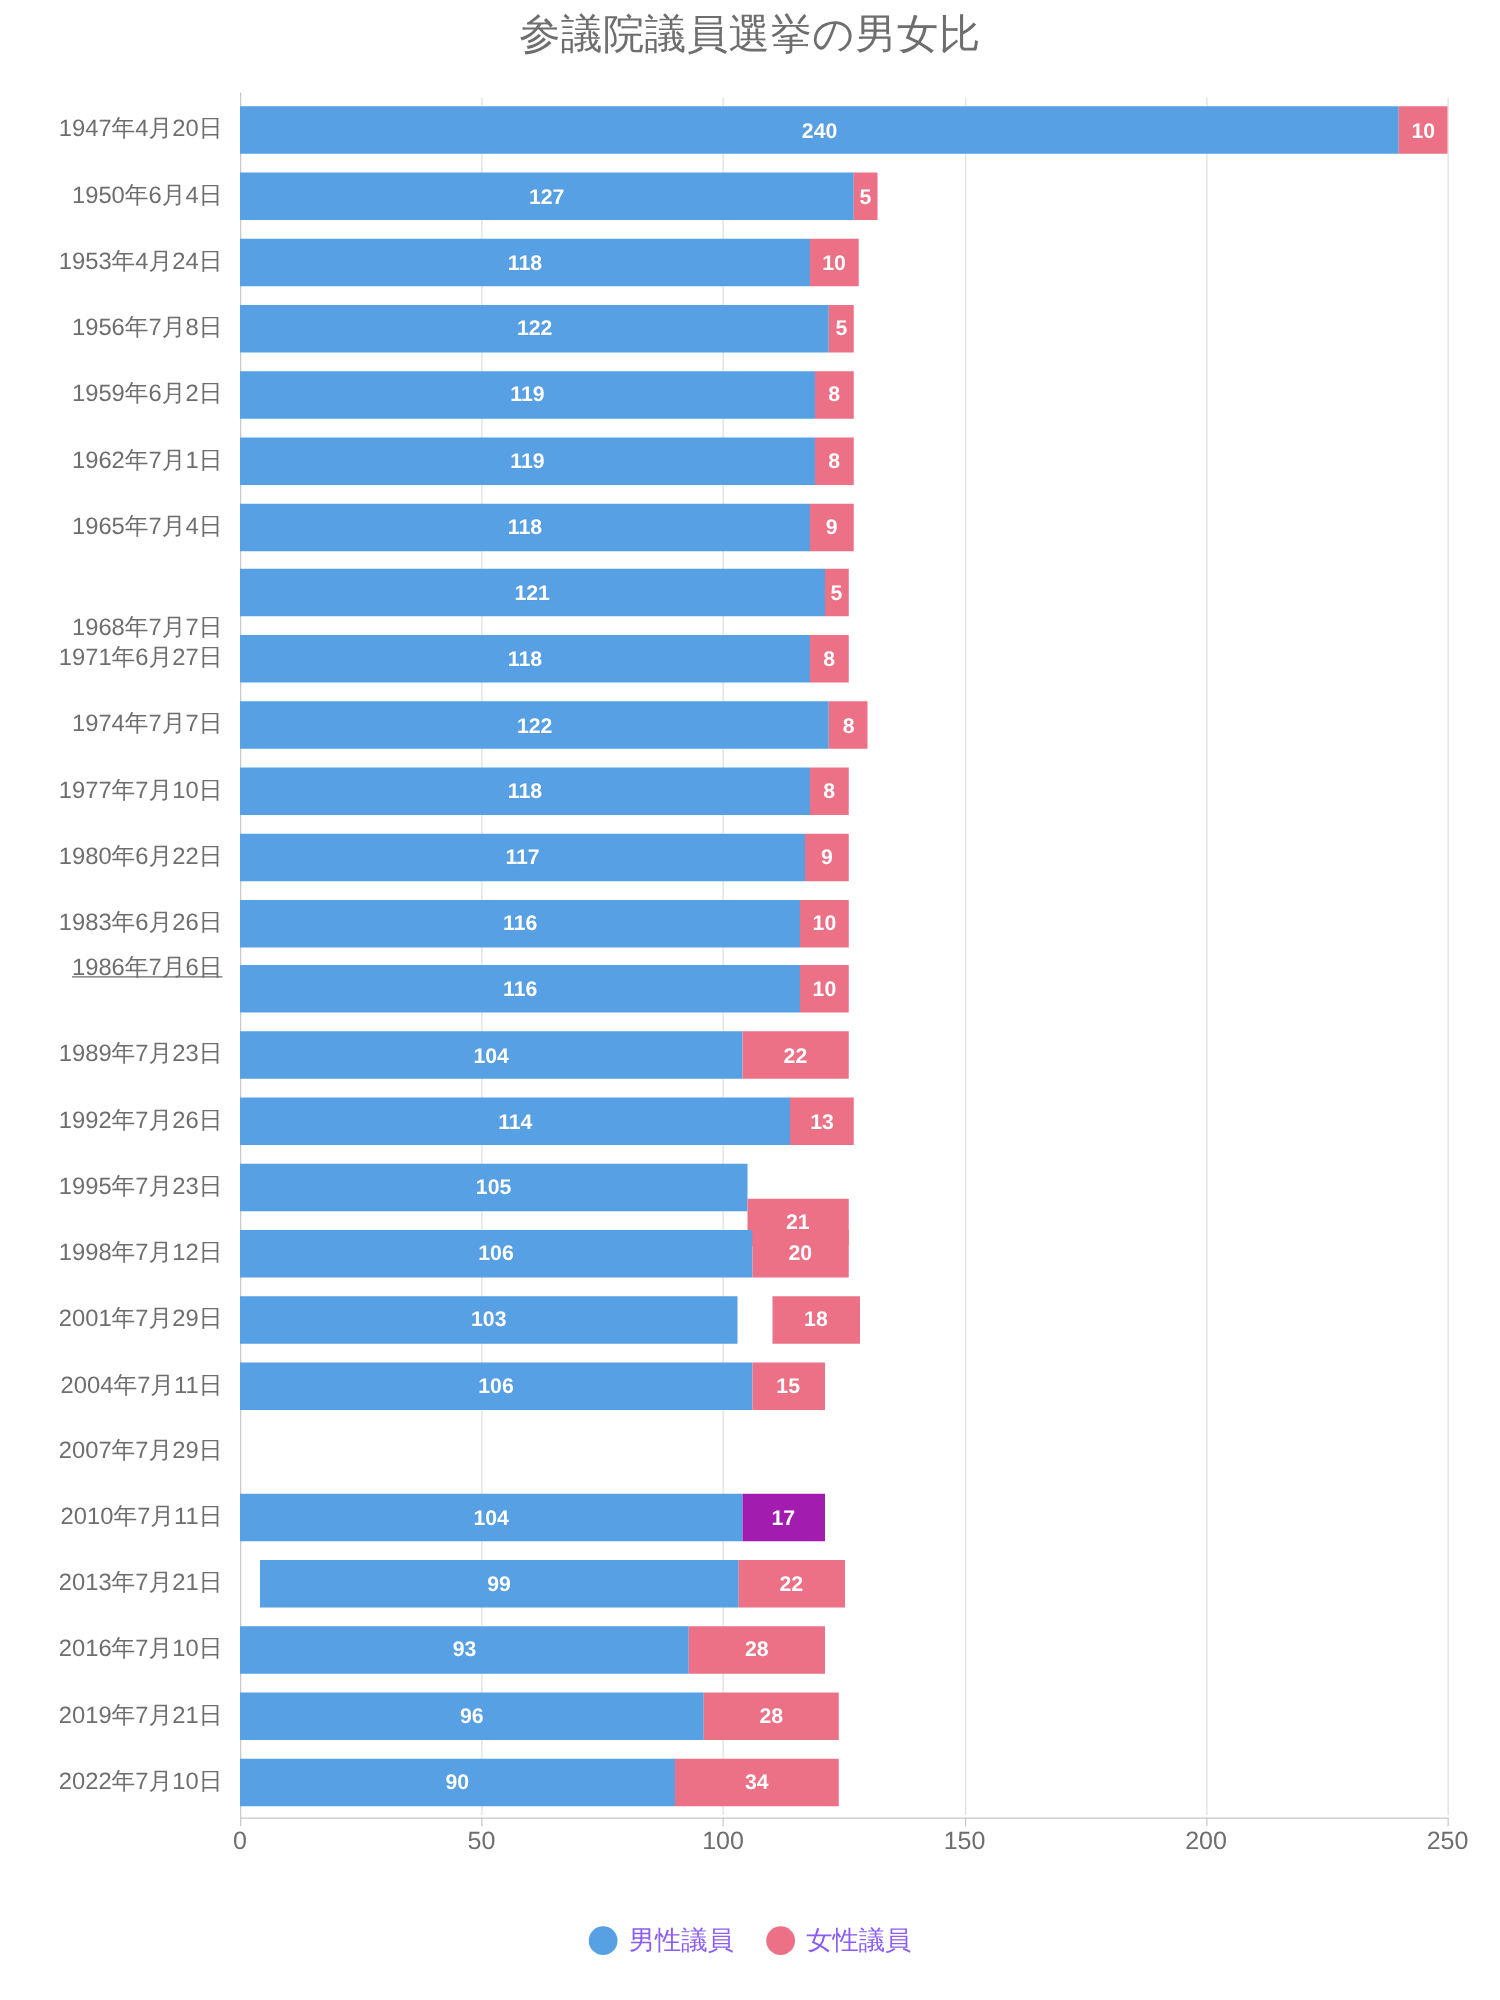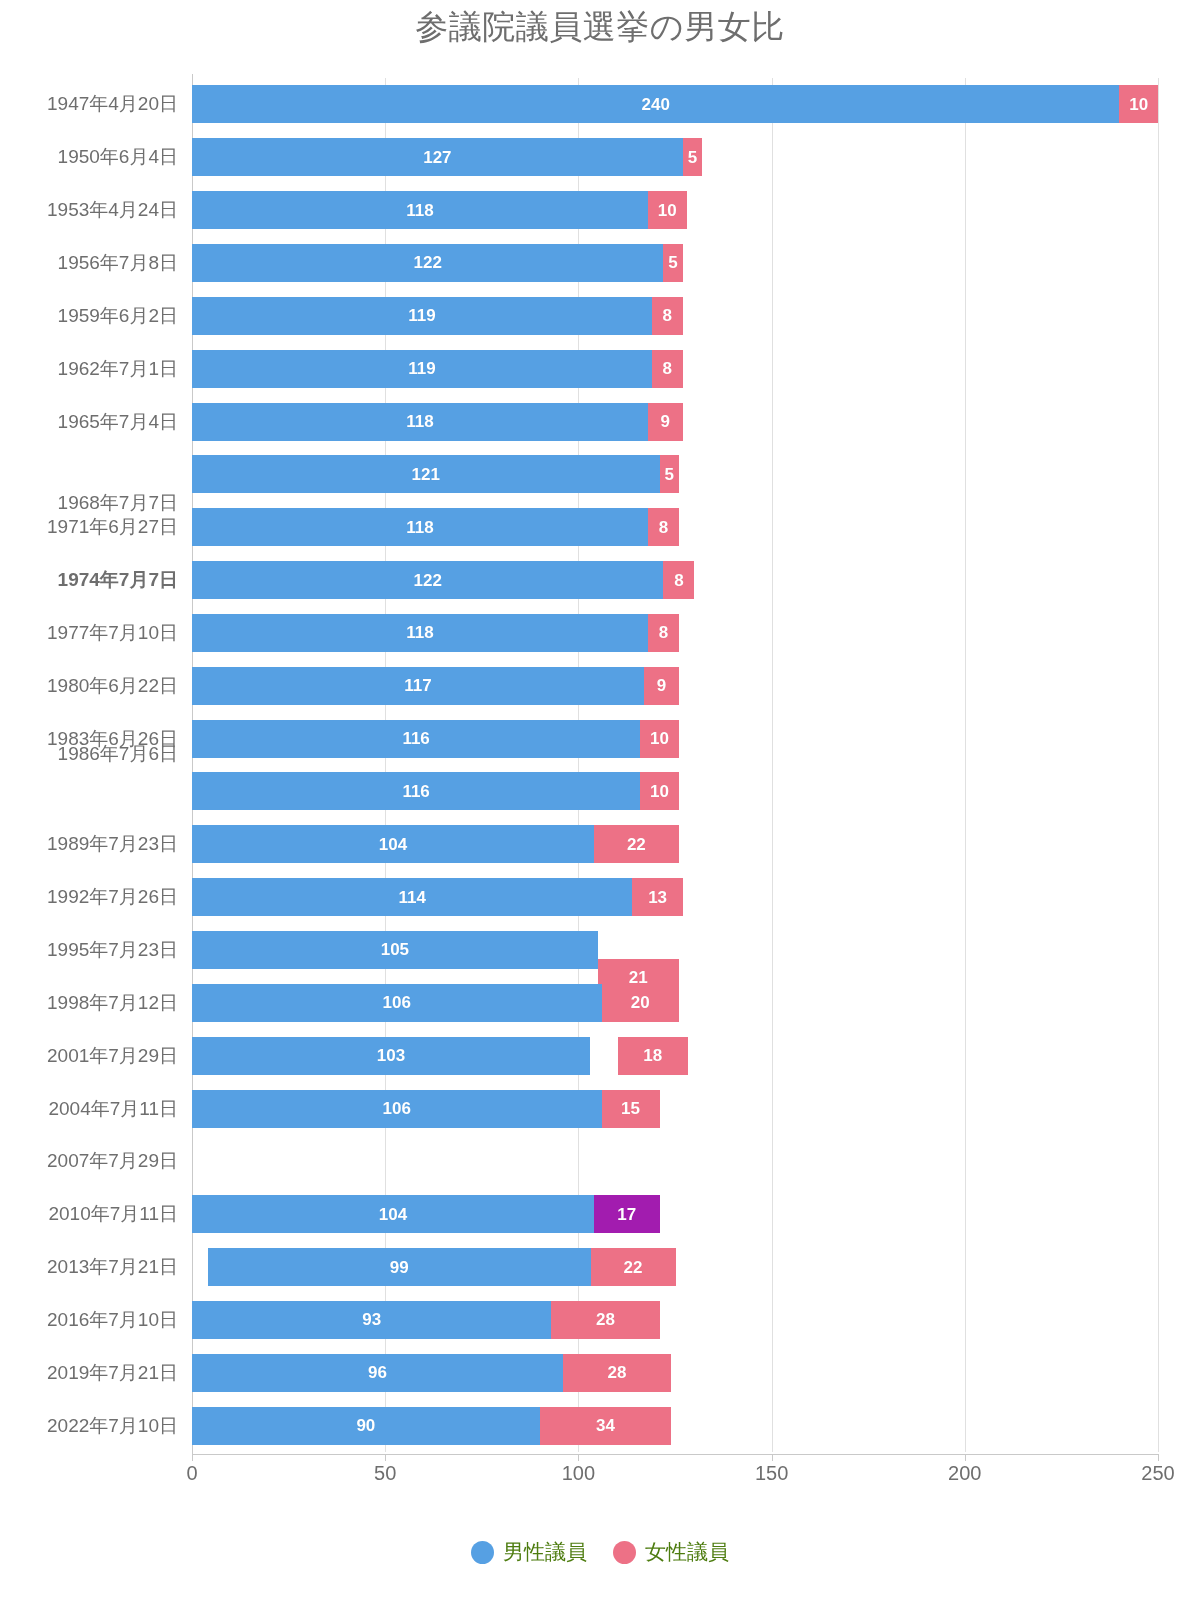--- a/index.html
+++ b/index.html
@@ -168,21 +168,21 @@
     gap: 9px;
   }
   .legend-swatch {
     width: 23px;
     height: 23px;
     border-radius: 50%;
     flex: 0 0 auto;
   }
   .legend-text {
     font-size: 21px;
-    color: #4d7c0f;
+    color: #8b5cf6;
     white-space: nowrap;
   }
 </style>
 </head>
 <body>
 
 <div id="chart-root">
 
   <div class="chart-title">参議院議員選挙の男女比</div>
 
@@ -192,25 +192,25 @@
   <div class="cat-labels" id="cat-labels">
       <div class="cat-label" style="top: 7.42308px;">1947年4月20日</div>
       <div class="cat-label" style="top: 60.2692px;">1950年6月4日</div>
       <div class="cat-label" style="top: 113.115px;">1953年4月24日</div>
       <div class="cat-label" style="top: 165.962px;">1956年7月8日</div>
       <div class="cat-label" style="top: 218.808px;">1959年6月2日</div>
       <div class="cat-label" style="top: 271.654px;">1962年7月1日</div>
       <div class="cat-label" style="top: 324.5px;">1965年7月4日</div>
       <div class="cat-label" style="top: 377.346px; margin-top: 29px;">1968年7月7日</div>
       <div class="cat-label" style="top: 430.192px;">1971年6月27日</div>
-      <div class="cat-label" style="top: 483.038px; font-weight: bold;">1974年7月7日</div>
+      <div class="cat-label" style="top: 483.038px;">1974年7月7日</div>
       <div class="cat-label" style="top: 535.885px;">1977年7月10日</div>
       <div class="cat-label" style="top: 588.731px;">1980年6月22日</div>
       <div class="cat-label" style="top: 641.577px;">1983年6月26日</div>
-      <div class="cat-label" style="top: 657px;">1986年7月6日</div>
+      <div class="cat-label" style="top: 678px; text-decoration: underline;">1986年7月6日</div>
       <div class="cat-label" style="top: 747.269px;">1989年7月23日</div>
       <div class="cat-label" style="top: 800.115px;">1992年7月26日</div>
       <div class="cat-label" style="top: 852.962px;">1995年7月23日</div>
       <div class="cat-label" style="top: 905.808px;">1998年7月12日</div>
       <div class="cat-label" style="top: 958.654px;">2001年7月29日</div>
       <div class="cat-label" style="top: 1011.5px;">2004年7月11日</div>
       <div class="cat-label" style="top: 1064.35px;">2007年7月29日</div>
       <div class="cat-label" style="top: 1117.19px;">2010年7月11日</div>
       <div class="cat-label" style="top: 1170.04px;">2013年7月21日</div>
       <div class="cat-label" style="top: 1222.88px;">2016年7月10日</div>

